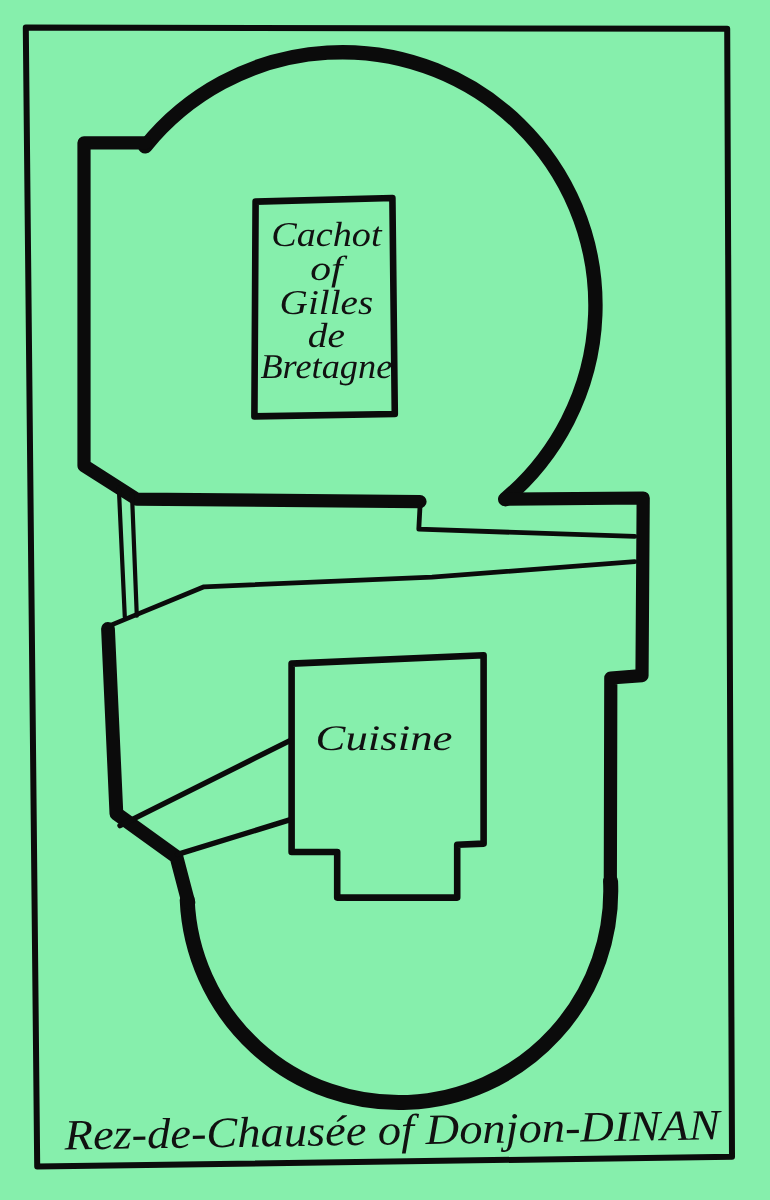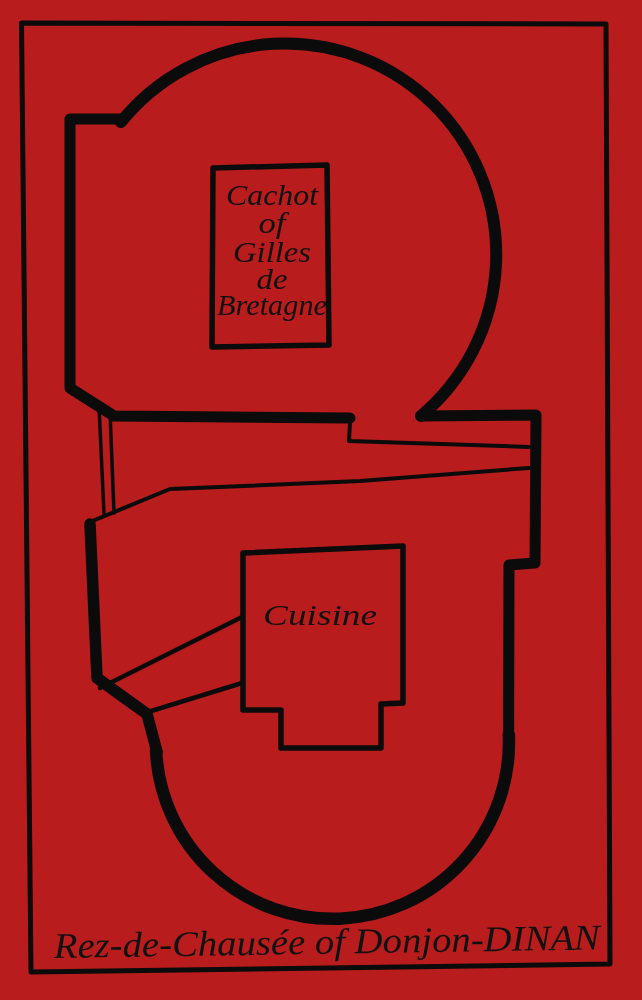--- a/index.html
+++ b/index.html
@@ -1,16 +1,16 @@
 <!DOCTYPE html>
 <html><head>
 <meta charset="utf-8">
 <style>
   html,body{margin:0;padding:0;background:#ffffff;}
-  .page{width:642px;height:1000px;position:relative;background:#b91c1c;overflow:hidden;}
+  .page{width:642px;height:1000px;position:relative;background:#86efac;overflow:hidden;}
   svg{position:absolute;left:0;top:0;}
   text{font-family:"Liberation Serif",serif;font-style:italic;fill:#111;}
 </style>
 </head>
 <body>
 <div class="page">
 <svg width="642" height="1000" viewBox="0 0 642 1000" fill="none" stroke="#0b0b0b" stroke-linecap="round" stroke-linejoin="round">
 
   <path d="M 21.5 23 L 606 24 L 610 964 L 31 972 Z" stroke-width="5"></path>
 

